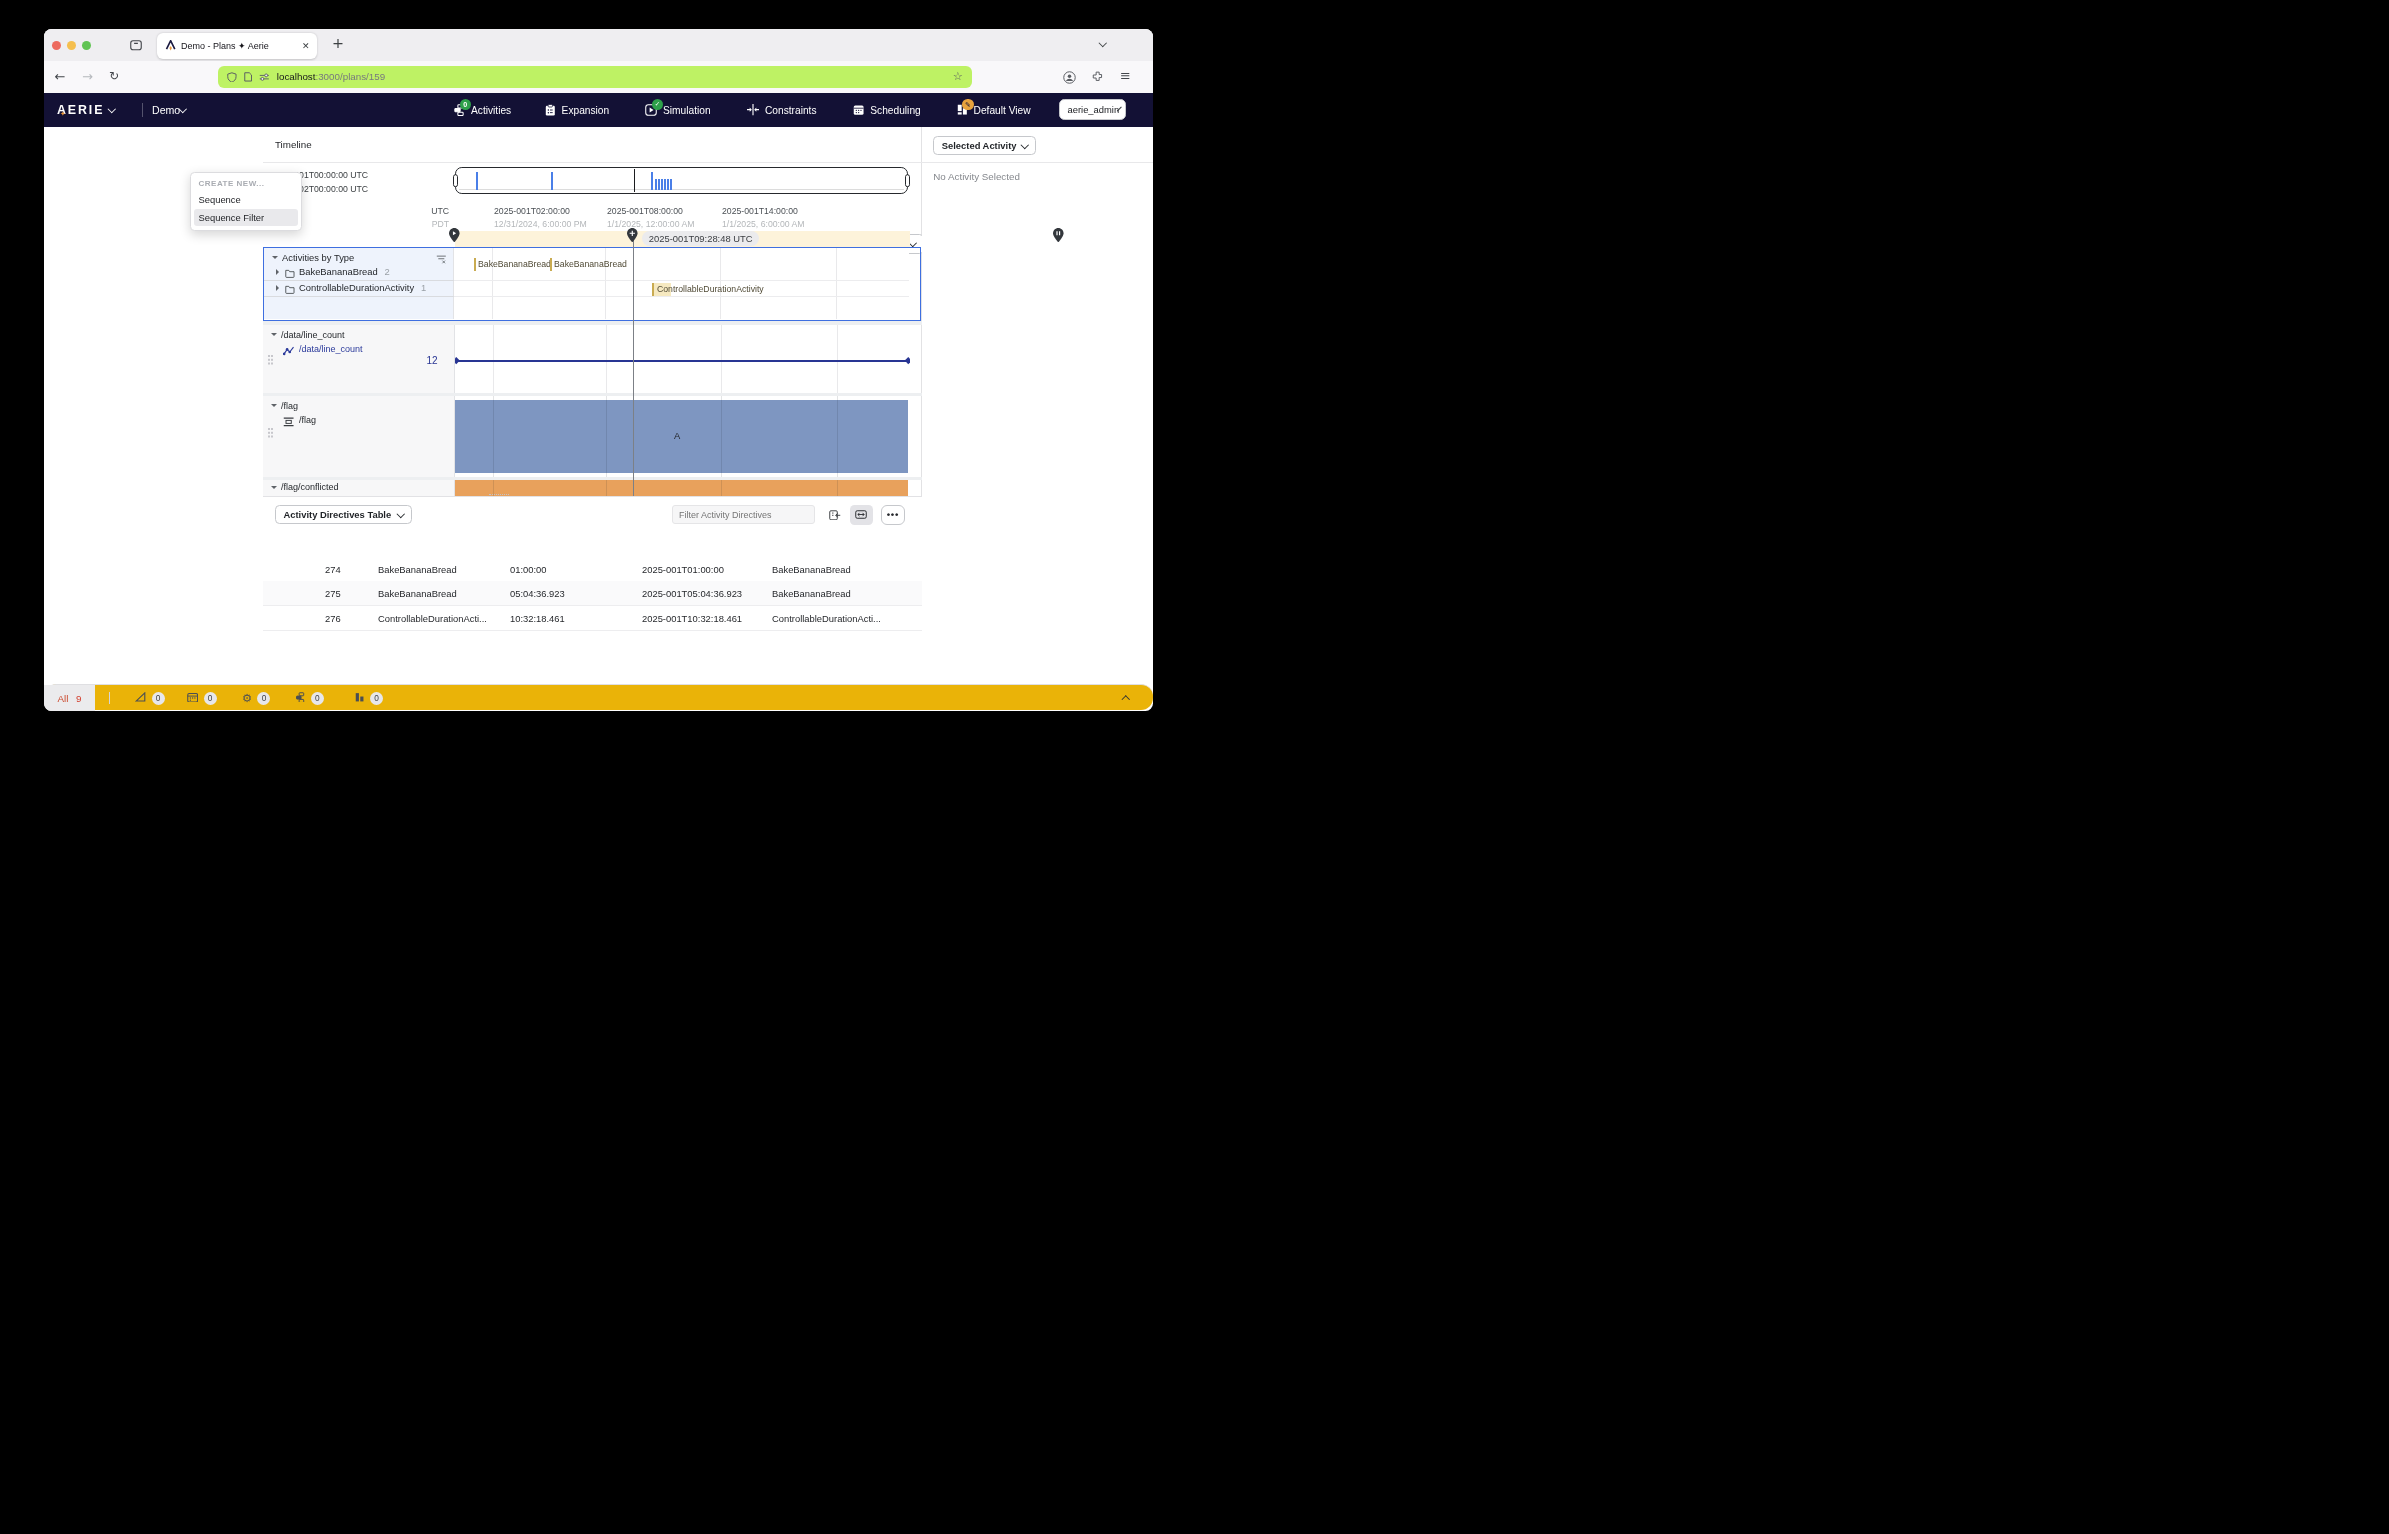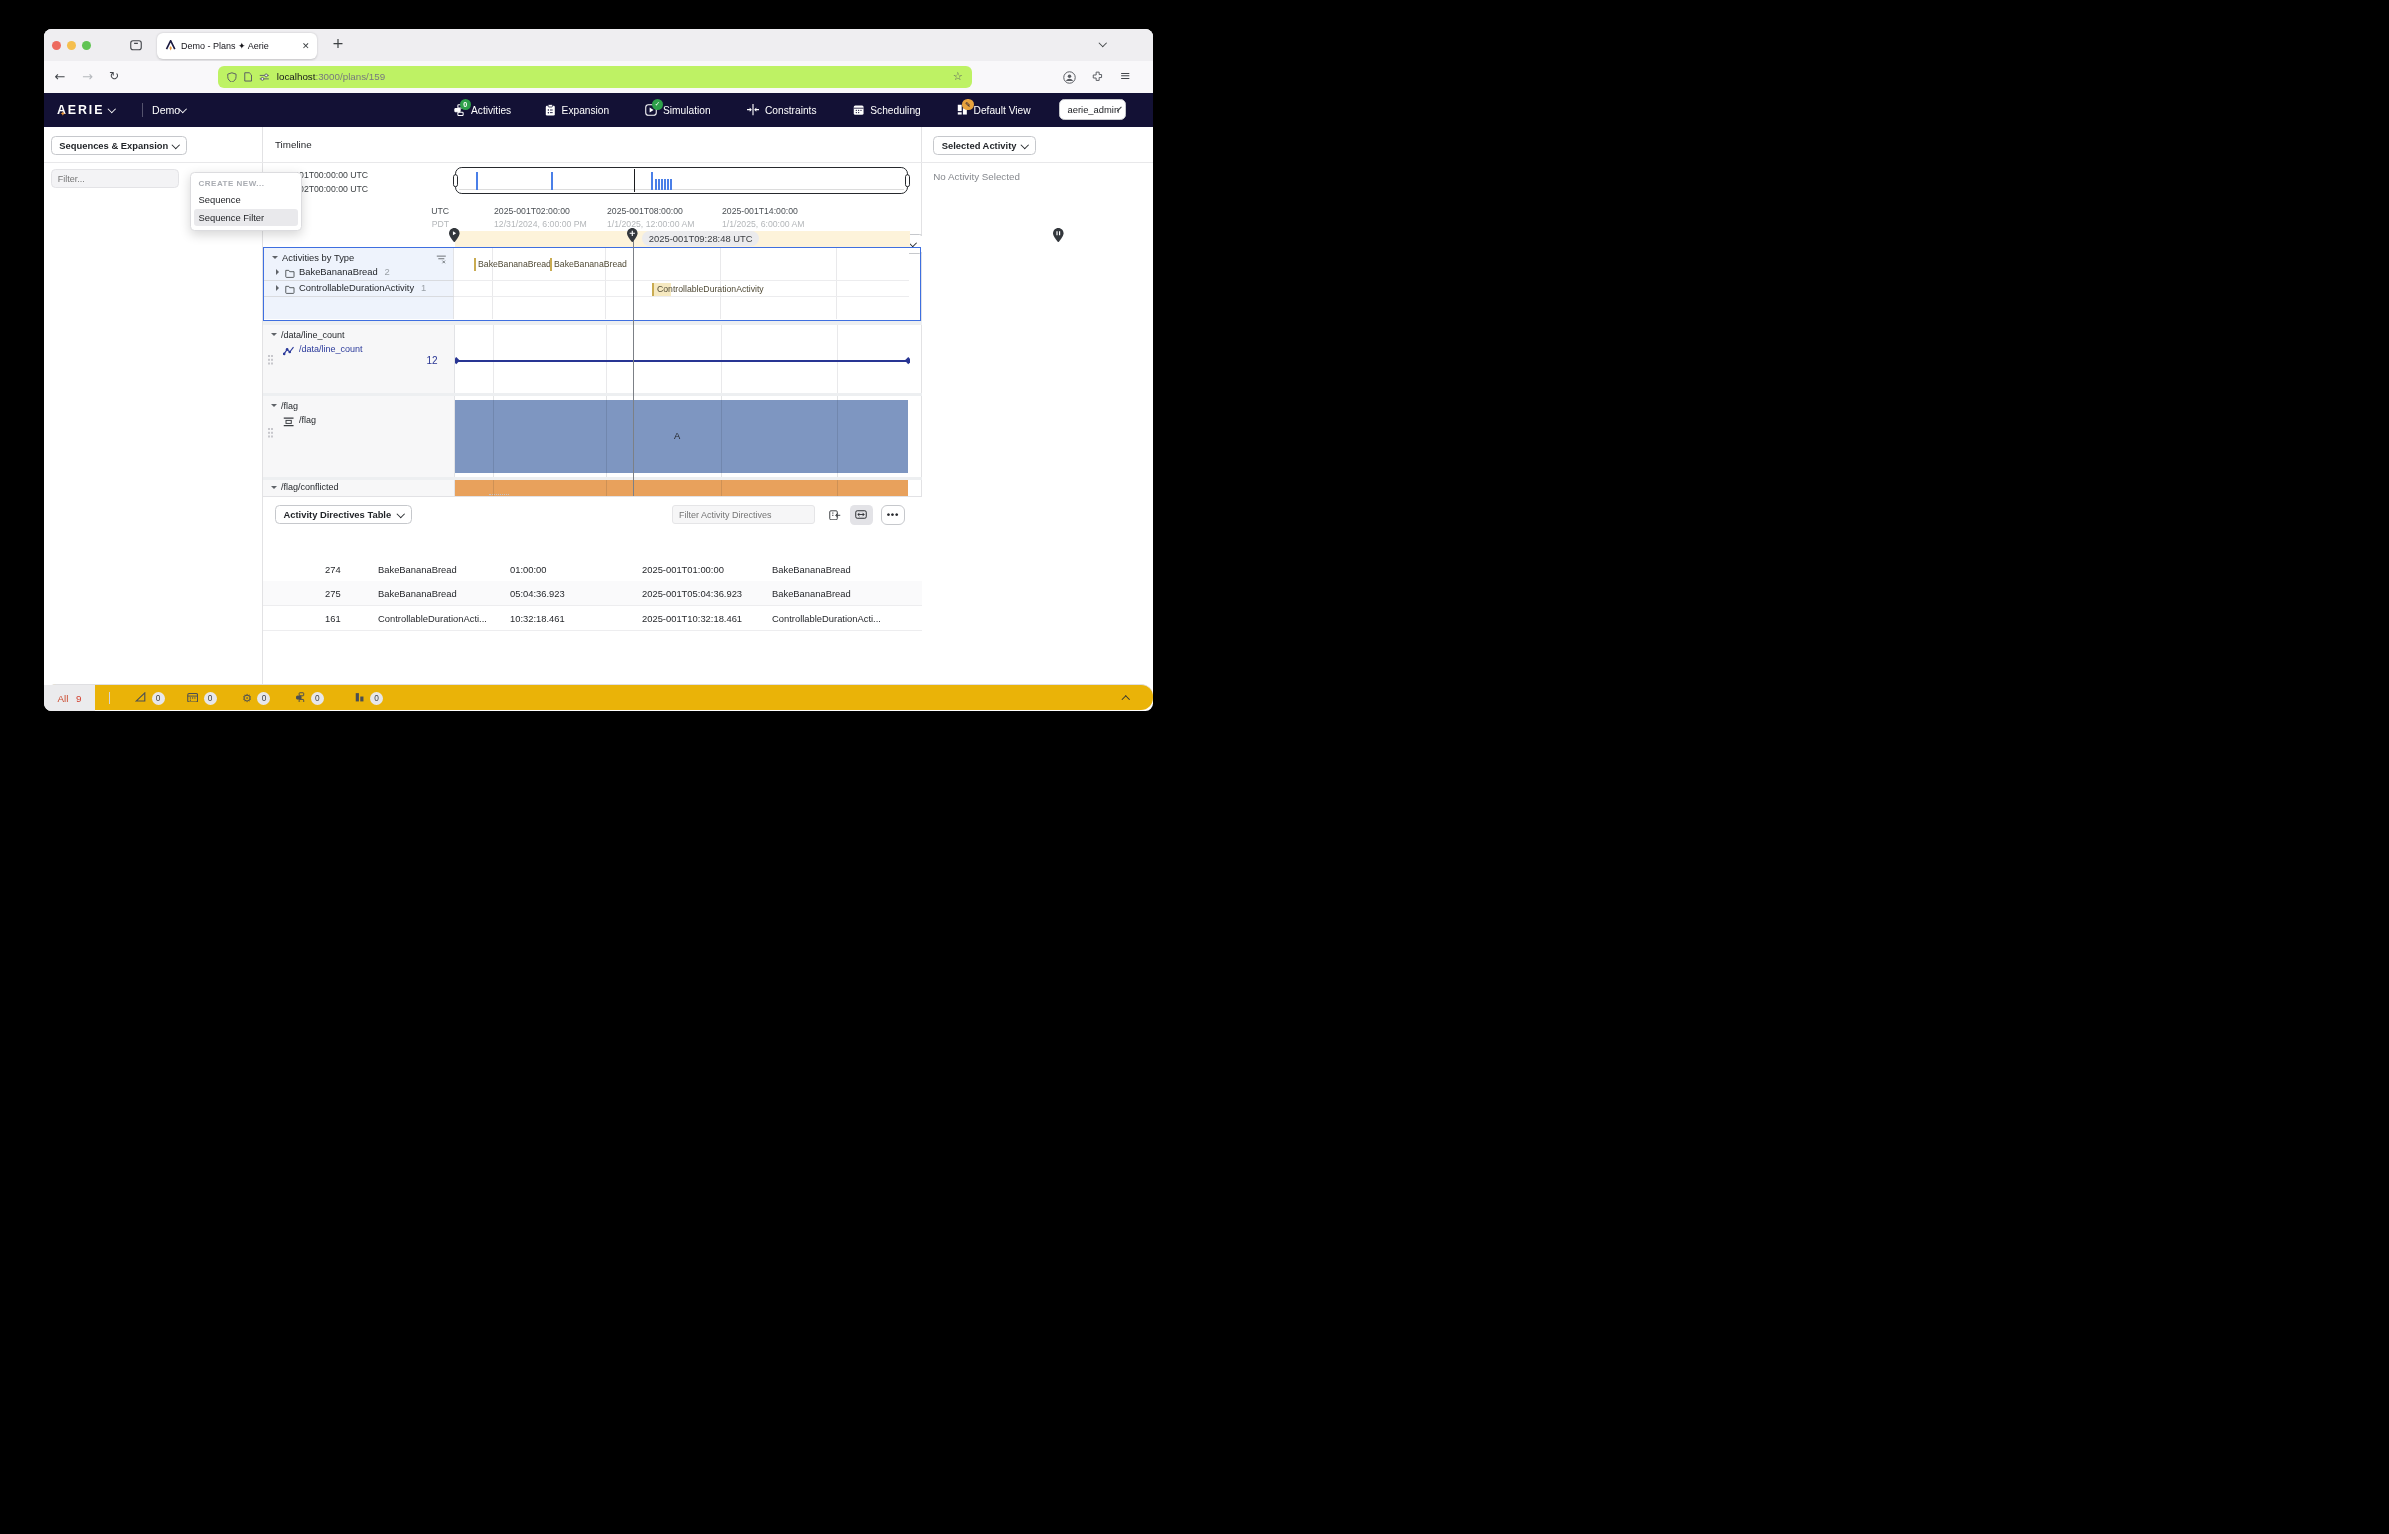--- a/index.html
+++ b/index.html
@@ -187,28 +187,20 @@
         <span class="badge glyph" style="background:#e8a33d;color:#131135;font-size:6.8px;">✎</span>
       </span>
       <span>Default View</span>
     </div>
     <div class="abs btn-outline" style="left:1015px;top:6px;width:67px;height:21px;border-radius:5.3px;">
       <span style="font-size:9.4px;color:#202226;">aerie_admin</span>
       <span class="chv" style="color:#3c4043;"></span>
     </div>
   </div>
 
-  <div class="abs" style="left:0;top:98px;width:219px;height:557px;background:#fff;border-right:0.8px solid #e2e2e4;box-sizing:border-box;">
-    <div class="btn-outline abs" style="left:6.8px;top:9px;width:136px;height:19px;">
-      <span style="font-weight:bold;font-size:9.4px;">Sequences &amp; Expansion</span>
-      <span class="chv"></span>
-    </div>
-    <div class="abs" style="left:0;top:35px;width:219px;height:0.8px;background:#e8e8ea;"></div>
-    <input class="abs" style="left: 6.8px; top: 42px; width: 128px; height: 19px; background: rgb(243, 243, 245); border: 0.8px solid rgb(227, 227, 230); border-radius: 4.5px; box-sizing: border-box; padding: 0px 6px; font-size: 9px; color: rgb(60, 64, 67); font-family: &quot;Liberation Sans&quot;, sans-serif;" placeholder="Filter...">
-  </div>
 
   <div class="abs" style="left:146px;top:143px;width:110px;height:57px;background:#fff;border:0.8px solid #dcdcdf;border-radius:4.5px;box-shadow:0 3.8px 10.6px rgba(0,0,0,.16);z-index:60;">
     <div style="padding:6px 7.5px 3px;font-size:8px;font-weight:bold;letter-spacing:0.5px;color:#a9acb2;">CREATE NEW...</div>
     <div style="margin:0 3px;padding:3px 4.5px;font-size:9.4px;color:#232529;border-radius:3px;">Sequence</div>
     <div style="margin:0.8px 3px;padding:3px 4.5px;font-size:9.4px;color:#232529;border-radius:3px;background:#e9e9ec;">Sequence Filter</div>
   </div>
 
   <div class="abs" style="left:219px;top:98px;width:659px;height:557px;background:#fff;border-right:0.8px solid #e2e2e4;box-sizing:border-box;">
 
     <span style="position:absolute;left:12px;top:12px;font-size:9.8px;color:#26282c;">Timeline</span>
@@ -473,21 +465,21 @@
         <span class="cell" style="left:509px;top:6.8px;">BakeBananaBread</span>
       </div>
       <div class="abs" style="left:0;top:84px;width:659px;height:25px;background:#fafafb;border-bottom:0.8px solid #ededef;box-sizing:border-box;">
         <span class="cell" style="left:62px;top:6.8px;">275</span>
         <span class="cell" style="left:115px;top:6.8px;">BakeBananaBread</span>
         <span class="cell" style="left:247px;top:6.8px;">05:04:36.923</span>
         <span class="cell" style="left:379px;top:6.8px;">2025-001T05:04:36.923</span>
         <span class="cell" style="left:509px;top:6.8px;">BakeBananaBread</span>
       </div>
       <div class="abs" style="left:0;top:109px;width:659px;height:25px;border-bottom:0.8px solid #ededef;box-sizing:border-box;">
-        <span class="cell" style="left:62px;top:6.8px;">161</span>
+        <span class="cell" style="left:62px;top:6.8px;">276</span>
         <span class="cell" style="left:115px;top:6.8px;">ControllableDurationActi...</span>
         <span class="cell" style="left:247px;top:6.8px;">10:32:18.461</span>
         <span class="cell" style="left:379px;top:6.8px;">2025-001T10:32:18.461</span>
         <span class="cell" style="left:509px;top:6.8px;">ControllableDurationActi...</span>
       </div>
     </div>
   </div>
 
   <div class="abs" style="left:878px;top:98px;width:231px;height:557px;background:#fff;">
     <div class="btn-outline abs" style="left:11.3px;top:9px;width:103px;height:19px;">

